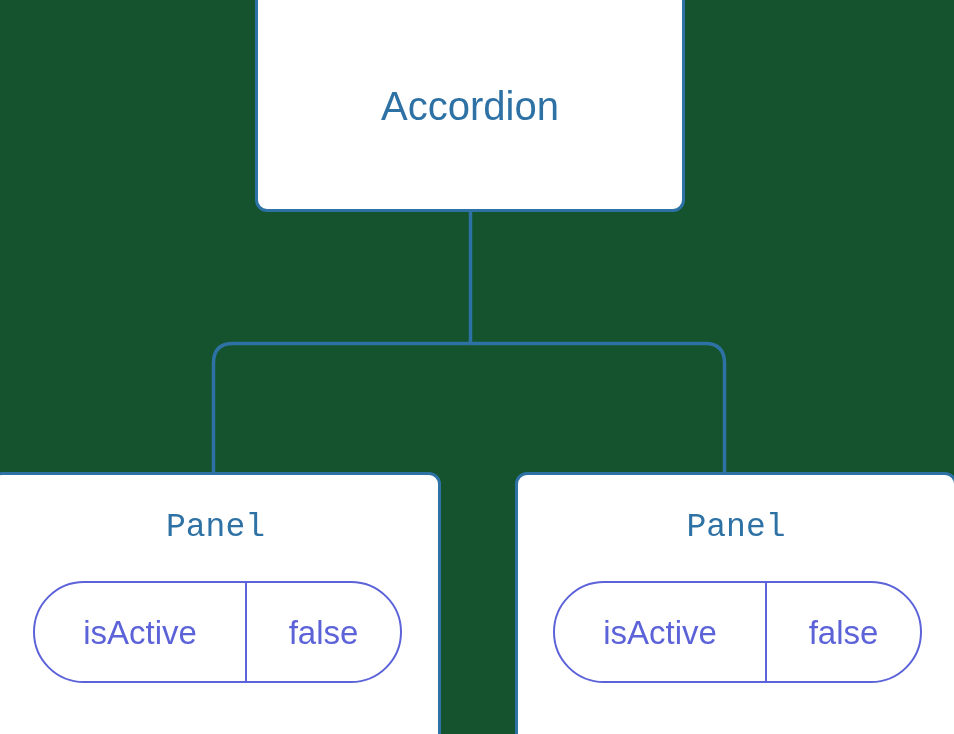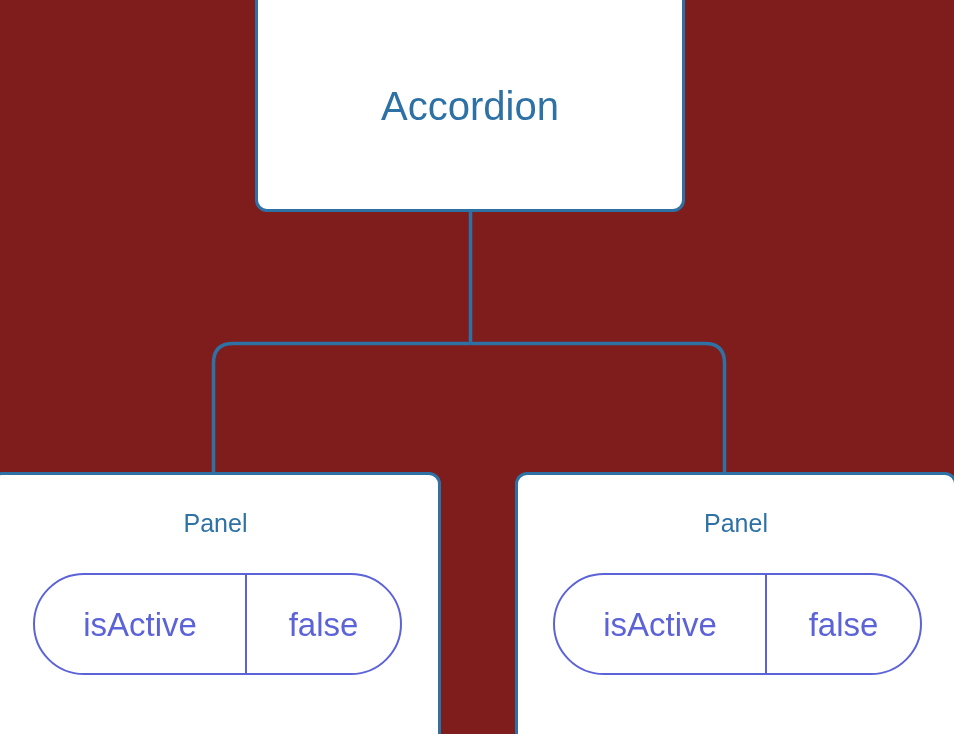--- a/index.html
+++ b/index.html
@@ -9,21 +9,21 @@
   body {
     width: 954px;
     height: 734px;
     overflow: hidden;
     font-family: "Liberation Sans", sans-serif;
   }
   #stage {
     position: relative;
     width: 954px;
     height: 734px;
-    background: #7f1d1d;
+    background: #14532d;
     overflow: hidden;
   }
   #connectors {
     position: absolute;
     left: 0;
     top: 0;
     width: 954px;
     height: 734px;
     pointer-events: none;
   }
@@ -66,21 +66,22 @@
   }
   #node-panel-left {
     left: -10px;
     width: 451px;
   }
   #node-panel-right {
     left: 515px;
     width: 442px;
   }
   .node-panel .node-title {
-    font-size: 25px;
+    font-size: 33px;
+    font-family: Liberation Mono, monospace;
   }
 
   
   .prop-badge {
     position: relative;
     margin-top: 37px;
     height: 102px;
     border: 2.5px solid #5c63d8;
     border-radius: 51px;
     box-sizing: border-box;

